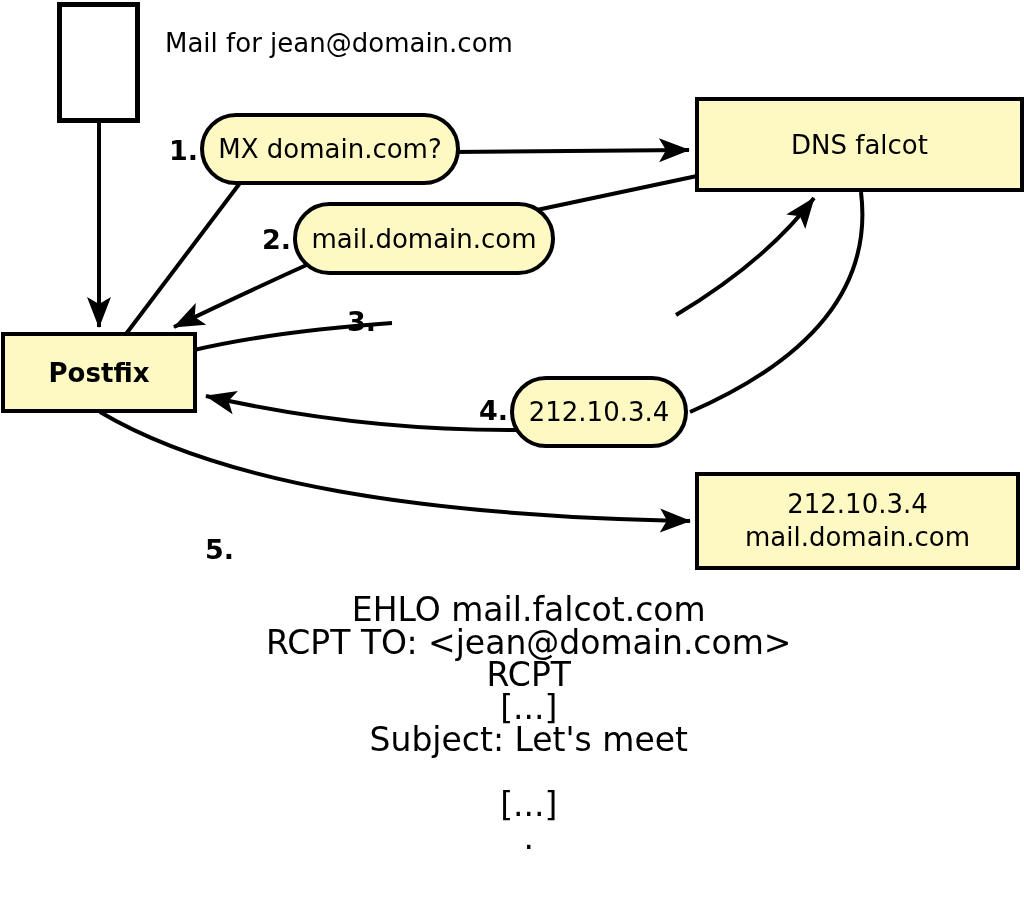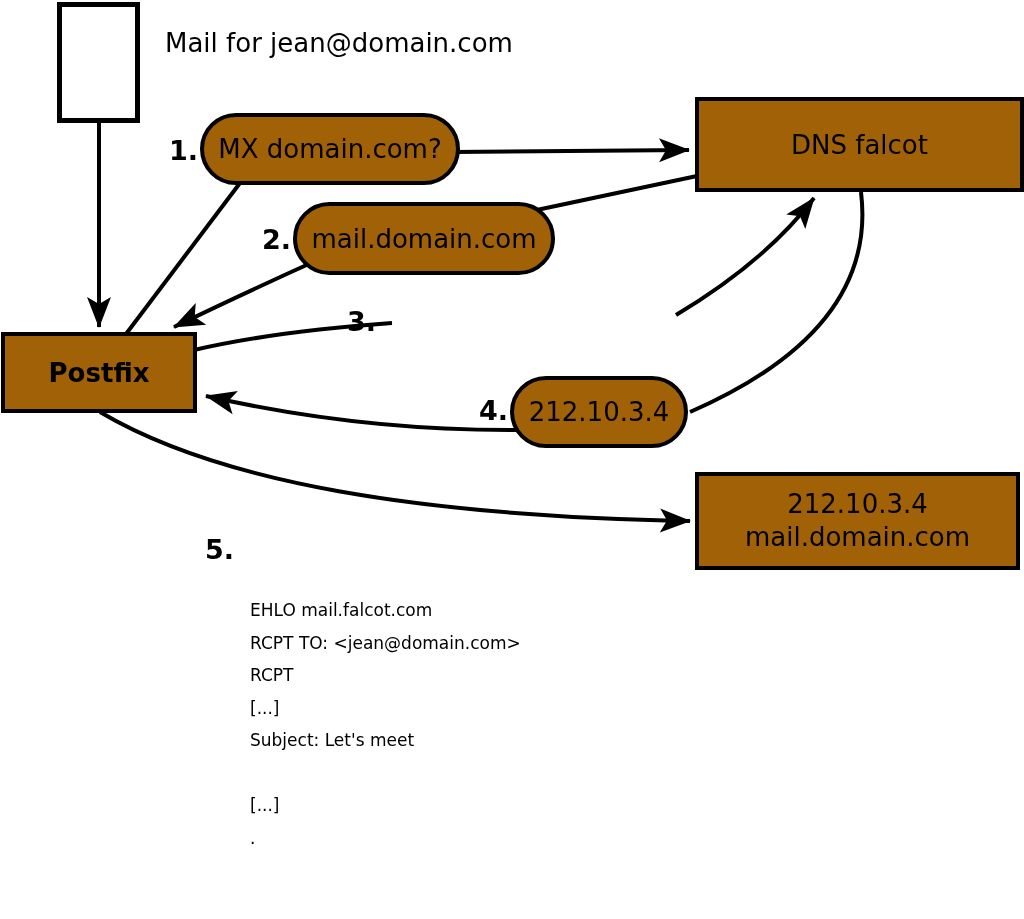--- a/index.html
+++ b/index.html
@@ -2,31 +2,31 @@
 <html><head>
 <meta charset="utf-8">
 <style>
   html,body{margin:0;padding:0;background:#fff;}
   #stage{
     position:relative;width:1024px;height:919px;background:#fff;
     font-family:"DejaVu Sans","Liberation Sans",sans-serif;color:#000;overflow:hidden;
   }
   #wires{position:absolute;left:0;top:0;width:1024px;height:919px;z-index:1;}
   .node{
-    position:absolute;z-index:2;background:#a16207;border:4px solid #000;
+    position:absolute;z-index:2;background:#fef9c3;border:4px solid #000;
     box-sizing:border-box;display:flex;align-items:center;justify-content:center;
     font-size:26px;text-align:center;
   }
   .pill{border-radius:40px;}
   .num{
     position:absolute;z-index:3;font-weight:bold;font-size:27px;width:34px;text-align:right;
   }
   .free-label{position:absolute;z-index:3;font-size:26px;white-space:nowrap;}
   .two-line{flex-direction:column;line-height:33px;}
-  #smtp-block{position:absolute;left:250px;top:594px;z-index:3;font-size:17px;}
+  #smtp-block{position:absolute;left:266px;top:594px;z-index:3;font-size:33px;text-align:center;}
   .smtp-line{height:32.5px;line-height:32.5px;white-space:pre;}
   #envelope{position:absolute;left:57px;top:2px;width:83px;height:121px;
     border:5px solid #000;box-sizing:border-box;background:#fff;z-index:2;}
 </style>
 </head>
 <body>
 
 <div id="stage">
 
   <svg id="wires" viewBox="0 0 1024 919" xmlns="http://www.w3.org/2000/svg">

